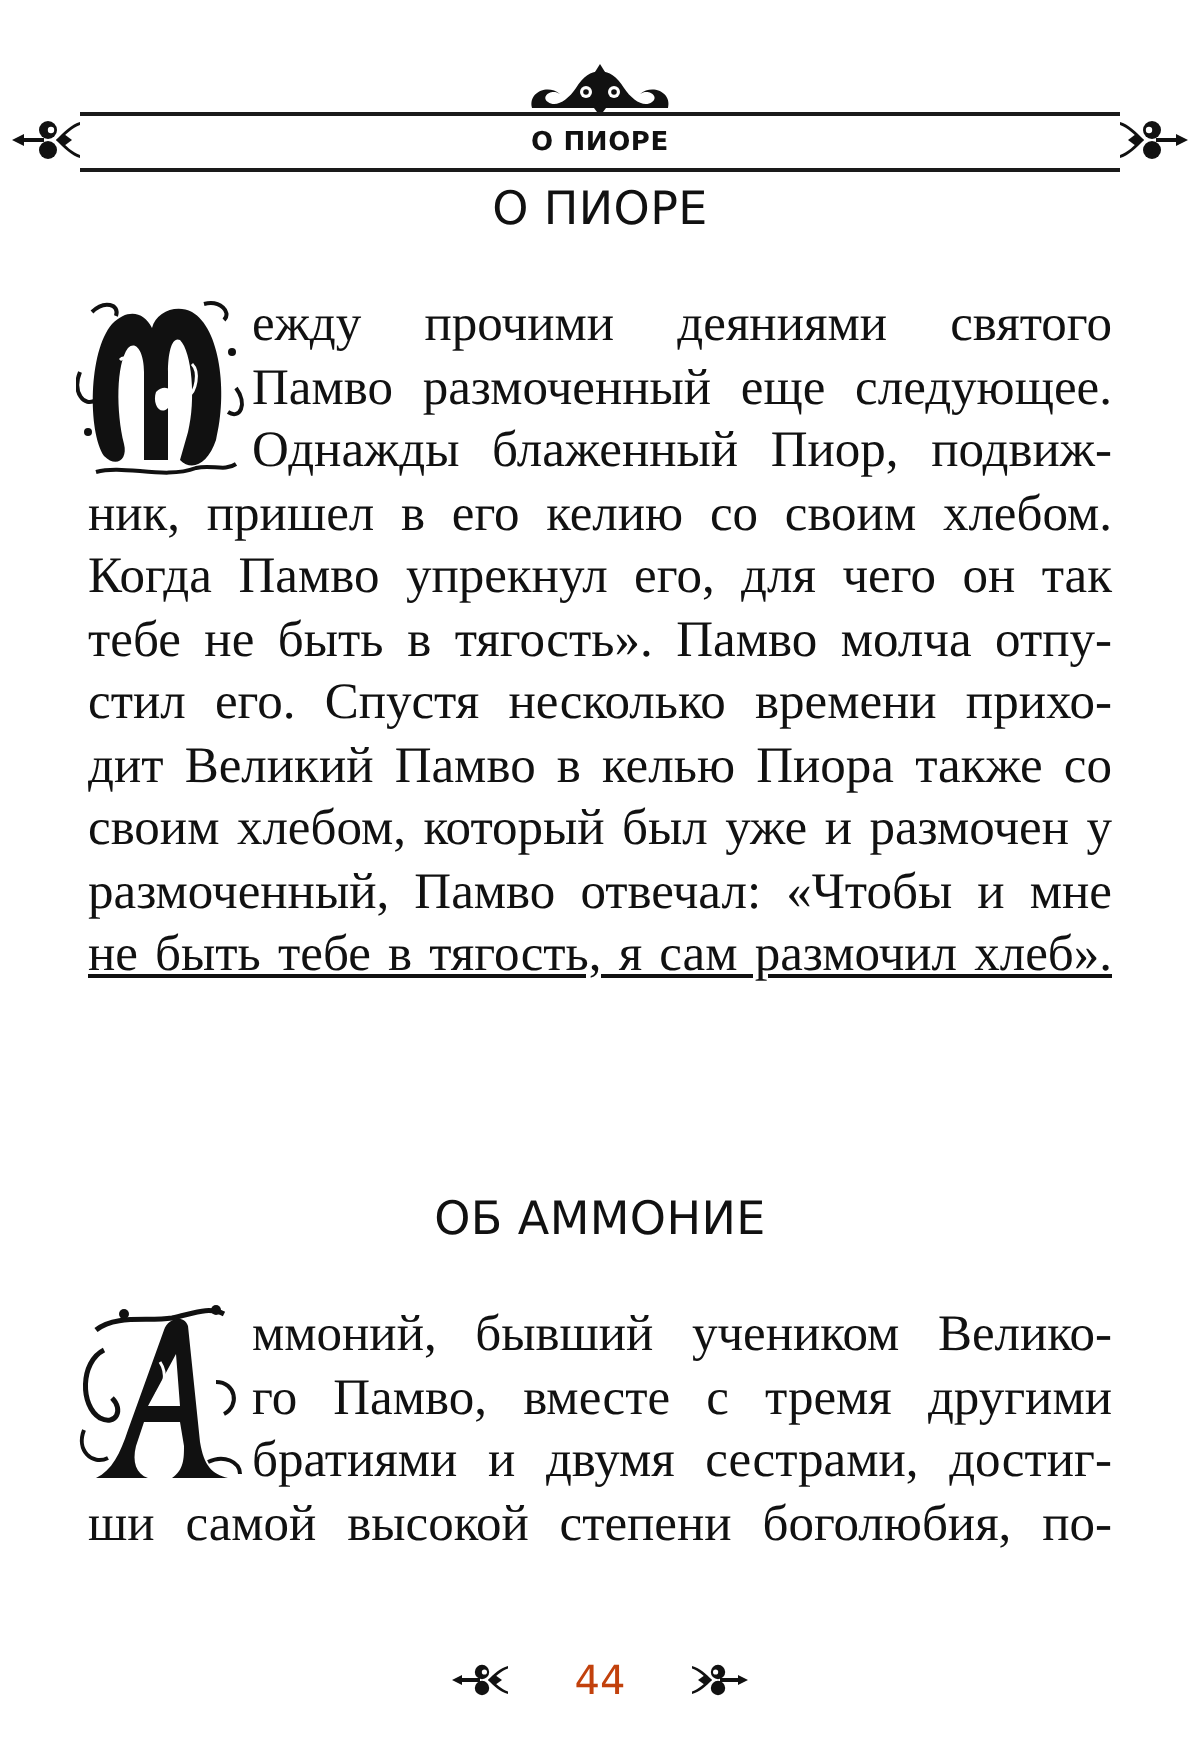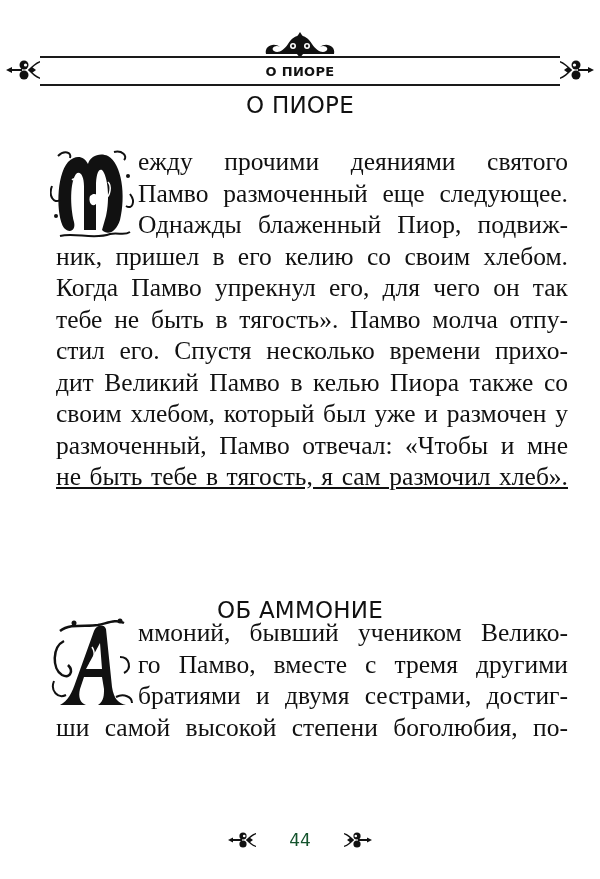--- a/index.html
+++ b/index.html
@@ -82,24 +82,23 @@
     #heading-2 { top: 597px; }
 
     
     .body-block {
       position: absolute;
       left: 44px;
       width: 512px;
       font-size: 25.5px;
       line-height: 31.5px;
       color: #111;
-      margin-left: 12px;
     }
     #block-1 { top: 146px; }
-    #block-2 { top: 617px; }
+    #block-2 { top: 651px; }
 
     .line {
       display: block;
       height: 31.5px;
       white-space: nowrap;
       text-align: justify;
       text-align-last: justify;
     }
     .line.last {
       text-align-last: justify;
@@ -125,22 +124,22 @@
       top: 822px;
       width: 600px;
       height: 36px;
       display: flex;
       align-items: center;
       justify-content: center;
       gap: 32px;
     }
     .page-number {
       font-family: "DejaVu Sans", "Liberation Sans", sans-serif;
-      font-size: 17px;
-      color: #14532d;
+      font-size: 20px;
+      color: #c2410c;
     }
     .footer-fleuron {
       width: 30px;
       height: 22px;
     }
   </style>
 </head>
 <body>
 
 <div class="running-header">

